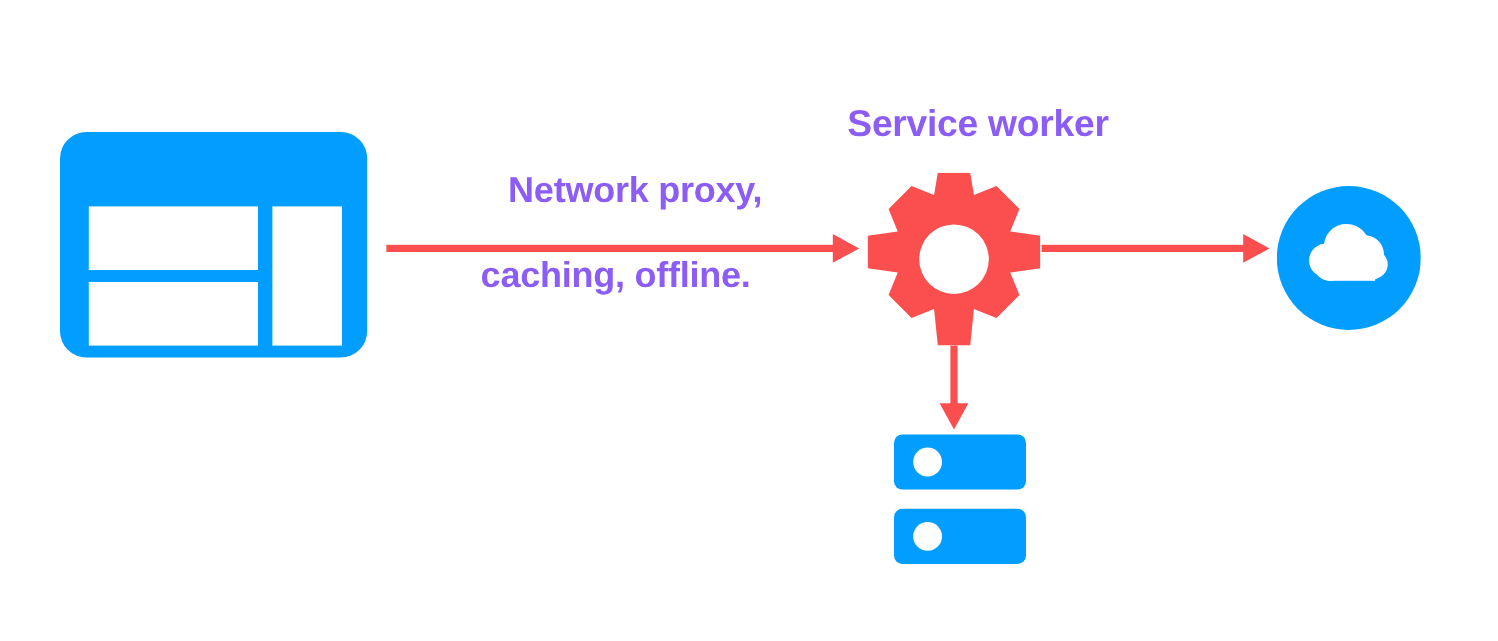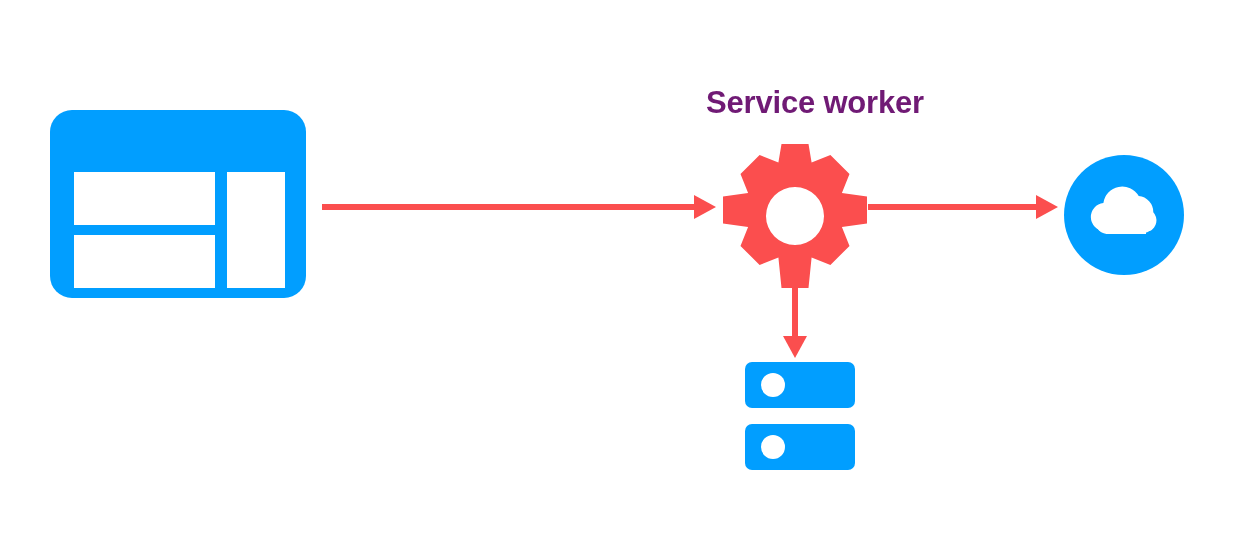--- a/index.html
+++ b/index.html
@@ -17,21 +17,21 @@
     background: #ffffff;
     overflow: hidden;
   }
 
   
   .node { position: absolute; }
 
   
   .label {
     position: absolute;
-    color: #701a75;
+    color: #8b5cf6;
     font-weight: 700;
     font-family: "Liberation Sans", sans-serif;
     white-space: pre;
     line-height: 1.18;
     letter-spacing: -0.2px;
   }
   #label-window {
     left: 50px;
     top: 322px;
     width: 256px;
@@ -179,20 +179,24 @@
     <span class="pane pane-top-left"></span>
     <span class="pane pane-bottom-left"></span>
     <span class="pane pane-right"></span>
   </div>
 
   <div class="arrow-h" id="arrow-window-to-sw">
     <span class="shaft"></span>
     <span class="head"></span>
   </div>
 
+  <div class="label" id="label-network-proxy">
+    <span class="line1">Network proxy,</span>
+    <span class="line2">caching, offline.</span>
+  </div>
 
   <div class="label" id="label-service-worker">Service worker</div>
 
   <div class="node" id="icon-gear">
     <svg viewBox="0 0 144 144" xmlns="http://www.w3.org/2000/svg" aria-hidden="true">
       <path fill="#FB4E4E" fill-rule="evenodd" d="
         M 58.5 0 L 85.5 0 L 88.6 18.6
         L 107.4 11.0 L 126.5 30.1 L 118.9 48.9
         L 144 52.5 L 144 79.5 L 118.9 83.1
         L 126.5 101.9 L 107.4 121.0 L 88.6 113.4

